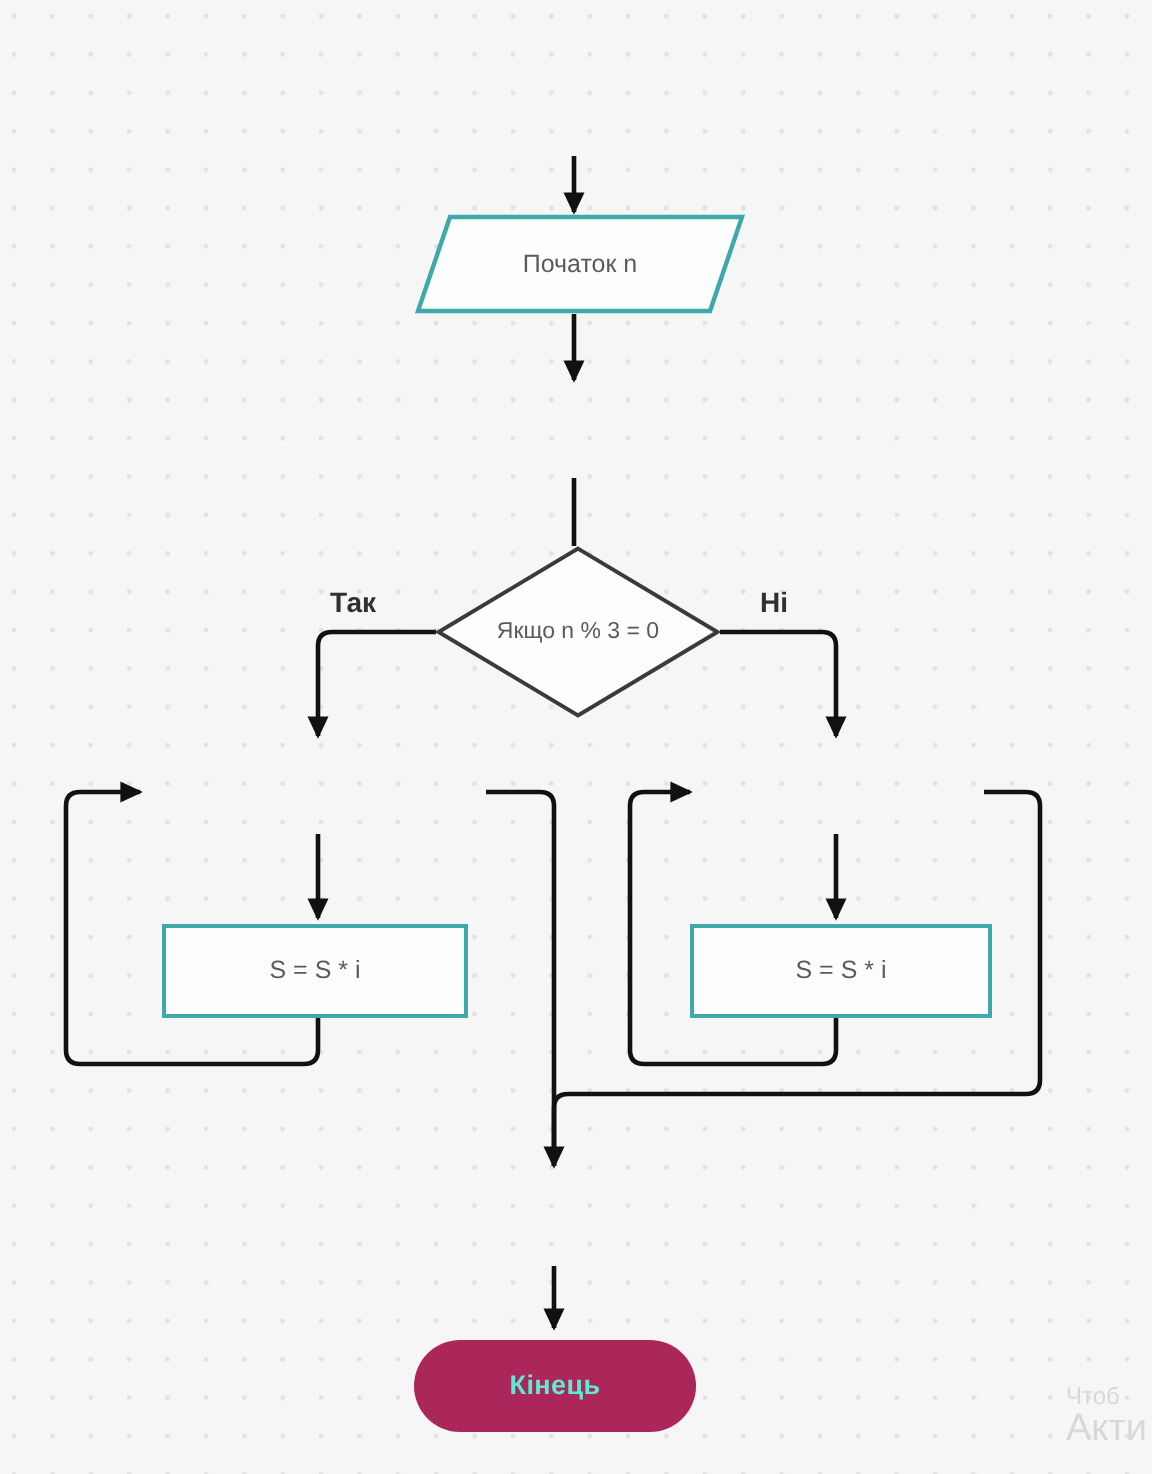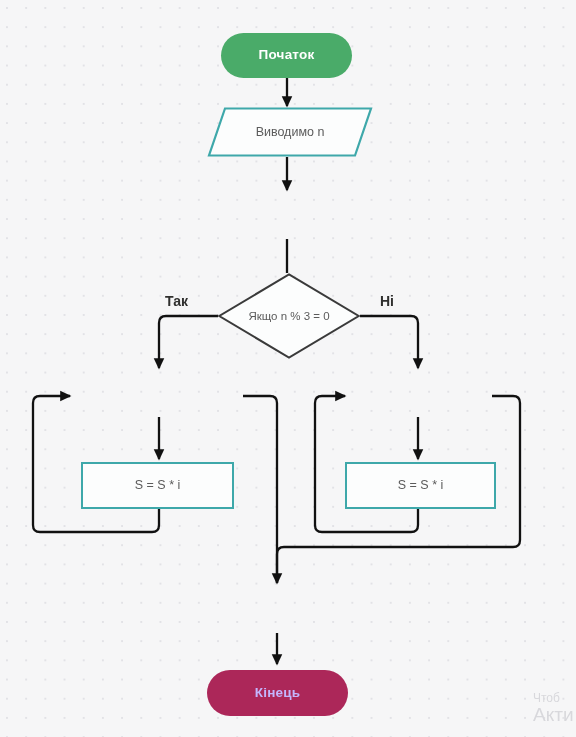--- a/index.html
+++ b/index.html
@@ -48,21 +48,21 @@
     border-radius: 23px;
     color: #ffffff;
     font-weight: bold;
     font-size: 13.5px;
     letter-spacing: 0.2px;
   }
   
   .term-end {
     background: #ac2759;
     border-radius: 23px;
-    color: #c4b5fd;
+    color: #5eead4;
     font-weight: bold;
     font-size: 13.5px;
     letter-spacing: 0.2px;
   }
 
   
   .proc {
     background: #fcfdfd;
     border: 2px solid #3ea8aa;
     color: #5b5b5b;
@@ -188,29 +188,26 @@
       <path d="M 418 417 L 418 459" marker-end="url(#arrow)"></path>
 
       <path d="M 418 509 L 418 525 Q 418 532 411 532 L 322 532 Q 315 532 315 525 L 315 403 Q 315 396 322 396 L 345 396" marker-end="url(#arrow)"></path>
 
       <path d="M 492 396 L 513 396 Q 520 396 520 403 L 520 540 Q 520 547 513 547 L 284 547 Q 277 547 277 554 L 277 583"></path>
 
       <path d="M 277 633 L 277 664" marker-end="url(#arrow)"></path>
     </g>
   </svg>
 
-  <div class="node term-start" style="left:221px; top:33px; width:131px; height:45px;">
-    <span class="node-label">Початок</span>
-  </div>
 
   <div class="io-wrap" style="left:208px; top:107px; width:164px; height:50px;">
     <svg width="164" height="50" viewBox="0 0 164 50">
       <polygon points="17,1.5 163,1.5 147,48.5 1,48.5" fill="#fcfdfd" stroke="#3ea8aa" stroke-width="2.2"></polygon>
     </svg>
-    <div class="io-text">Виводимо n</div>
+    <div class="io-text">Початок n</div>
   </div>
 
 
   <div class="dec-wrap" style="left:218px; top:273px; width:142px; height:86px;">
     <svg width="142" height="86" viewBox="0 0 142 86">
       <polygon points="71,1.3 140.7,43 71,84.7 1.3,43" fill="#fcfdfd" stroke="#3a3a3a" stroke-width="2"></polygon>
     </svg>
     <div class="dec-text">Якщо n % 3 = 0</div>
   </div>
 

